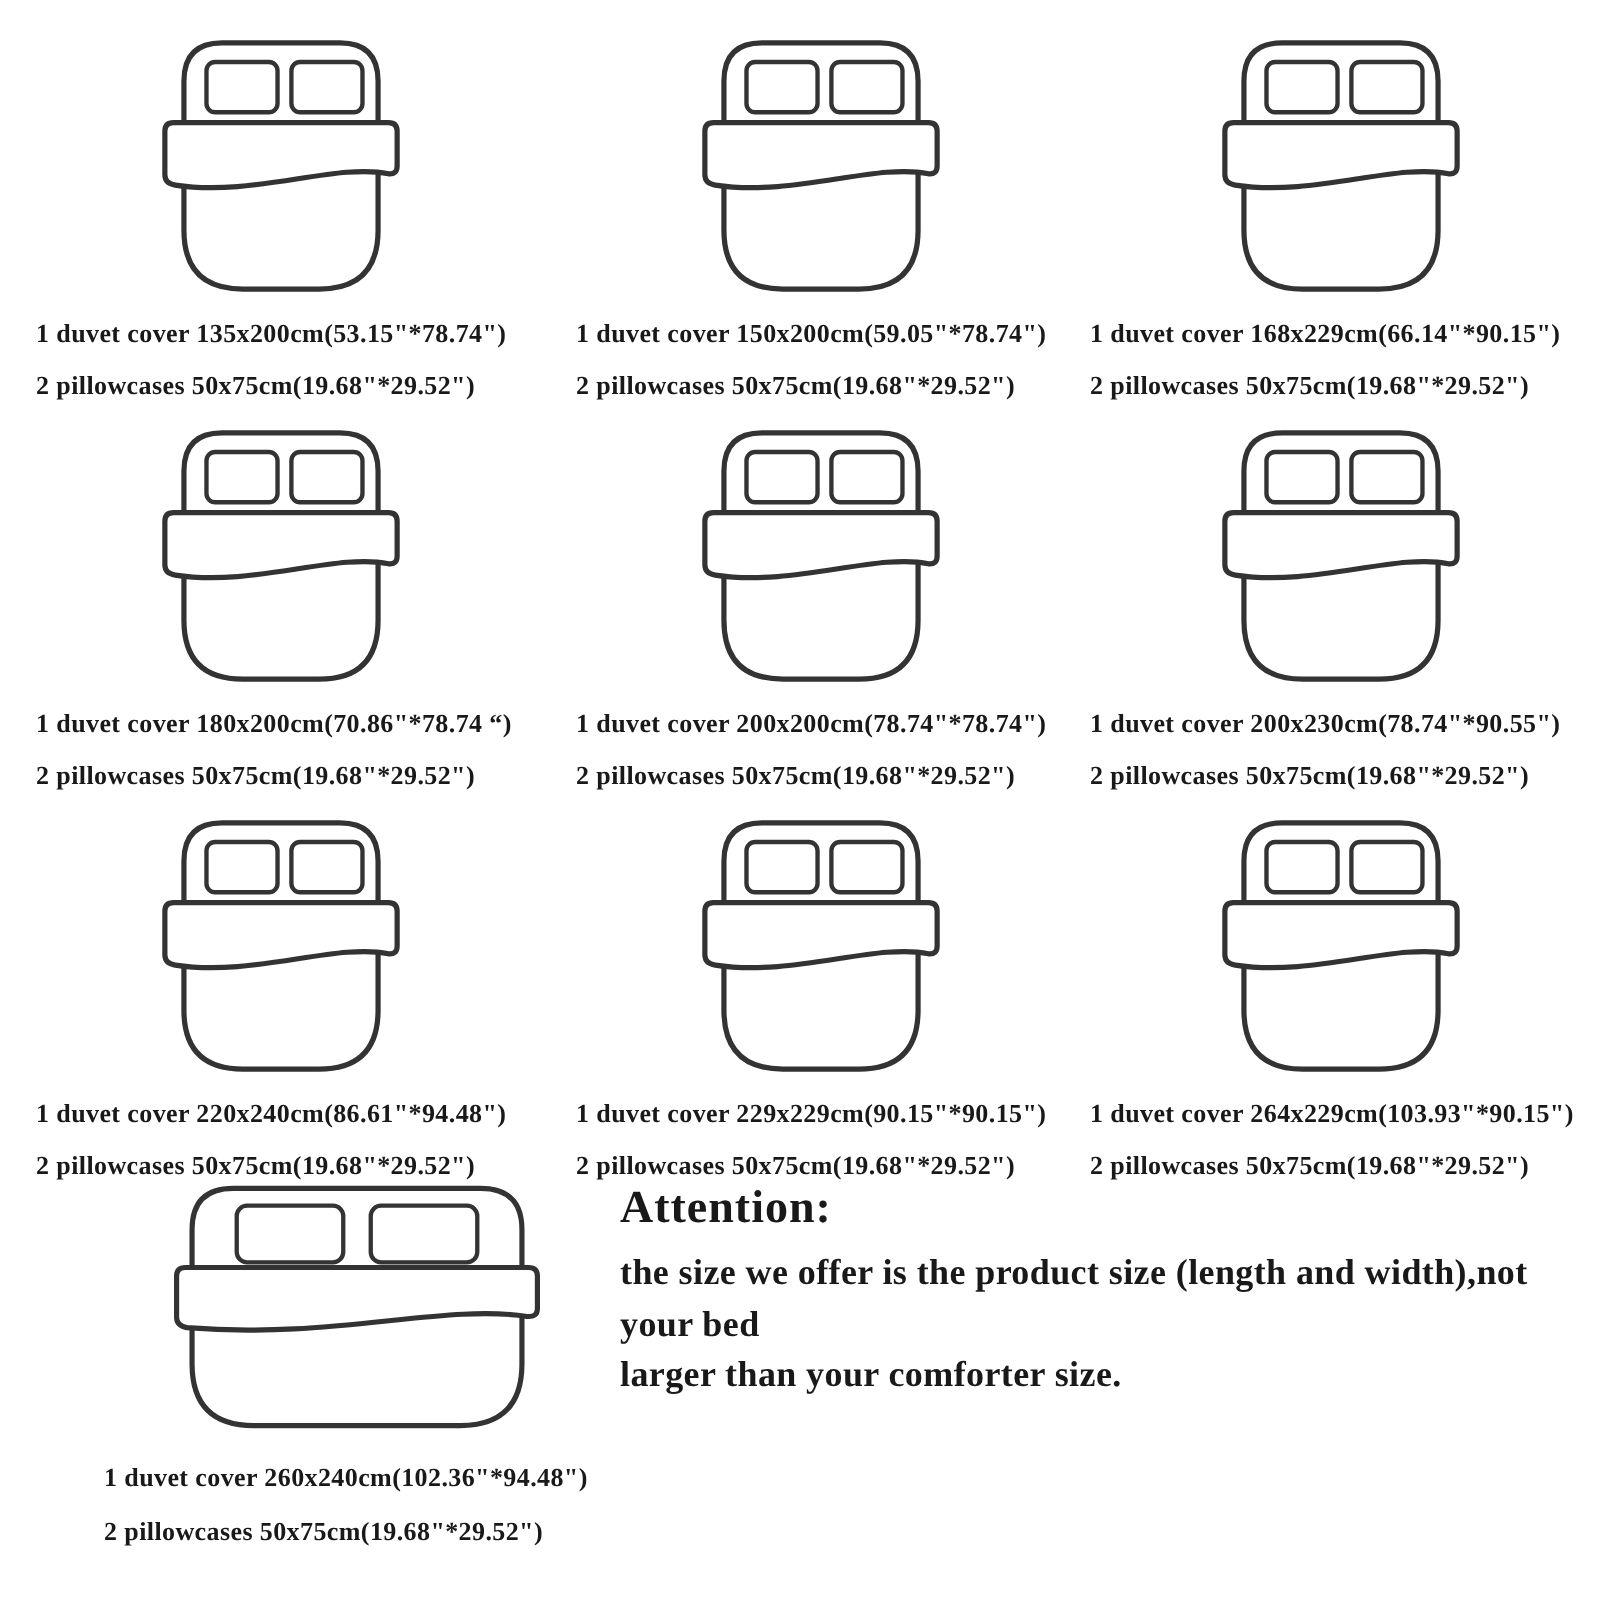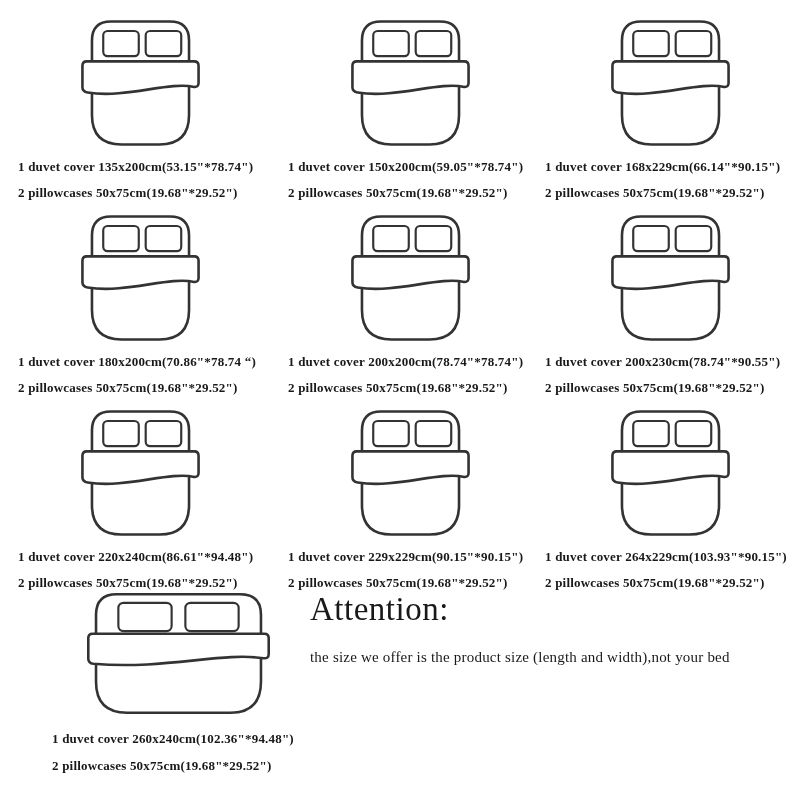--- a/index.html
+++ b/index.html
@@ -16,22 +16,22 @@
   }
   .cell .label + .label{margin-top:13px;}
   .c1 .label{padding-left:18px;}
   .c2 .label{padding-left:7px;}
   .c3 .label{padding-left:5px;}
   .bottom{display:flex;height:215px;}
   .bottom-cell{box-sizing:border-box;width:310px;padding-top:4px;display:flex;flex-direction:column;}
   .bottom-cell .bed-wrap{align-self:flex-start;margin-left:84px;}
   .bottom-cell .label{padding-left:52px;margin-top:14px;}
   .attention{box-sizing:border-box;width:490px;padding:6px 4px 0 0;}
-  .attn-title{font-weight:400;font-size:33px;letter-spacing:.5px;line-height:1.1;}
-  .attn-body{font-weight:400;font-size:15px;letter-spacing:.2px;line-height:1.42;margin-top:20px;}
+  .attn-title{font-weight:700;font-size:23px;letter-spacing:.5px;line-height:1.1;}
+  .attn-body{font-weight:700;font-size:18px;letter-spacing:.2px;line-height:1.42;margin-top:8px;}
   svg .ln{fill:#ffffff;stroke:#333333;}
 </style>
 </head>
 <body>
 
 <div>
   <div class="grid">
 
     <div class="cell c1">
       <div class="bed-wrap">
@@ -166,16 +166,17 @@
     <path class="ln" d="M 10,52 H 210 Q 215,52 215,57 V 76 Q 215,81 209,80.5 C 160,73 95,94 11,87 Q 5,86 5,81 V 57 Q 5,52 10,52 Z" stroke-width="3" stroke-linejoin="round"></path>
   </svg>
 </div>
       <div class="label">1 duvet cover 260x240cm(102.36"*94.48")</div>
       <div class="label">2 pillowcases 50x75cm(19.68"*29.52")</div>
     </div>
     <div class="attention">
       <div class="attn-title">Attention:</div>
       <div class="attn-body">
         <div>the size we offer is the product size (length and width),not your bed</div>
+        <div>larger than your comforter size.</div>
       </div>
     </div>
   </div>
 </div>
 
 </body></html>

